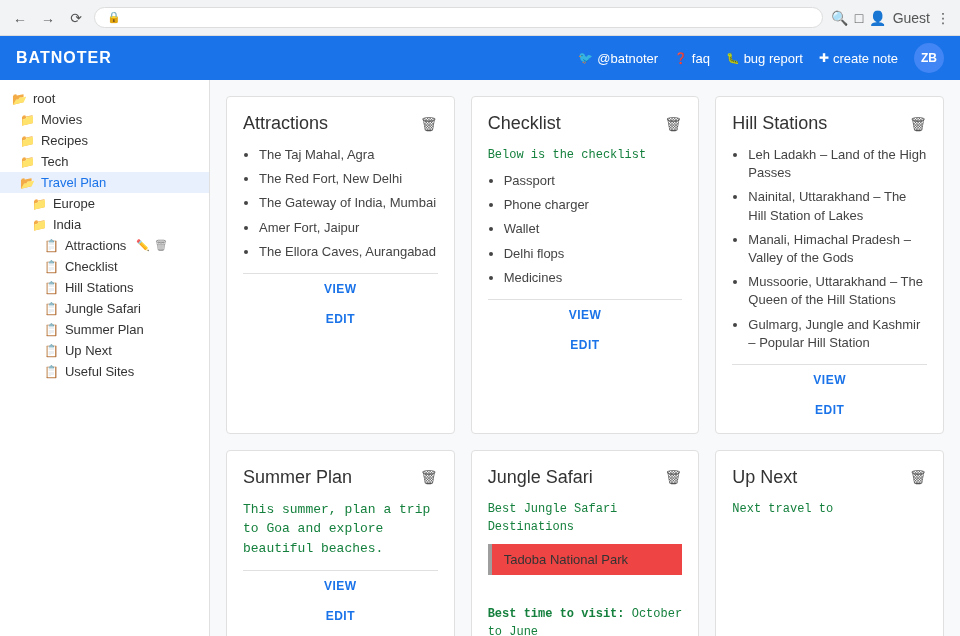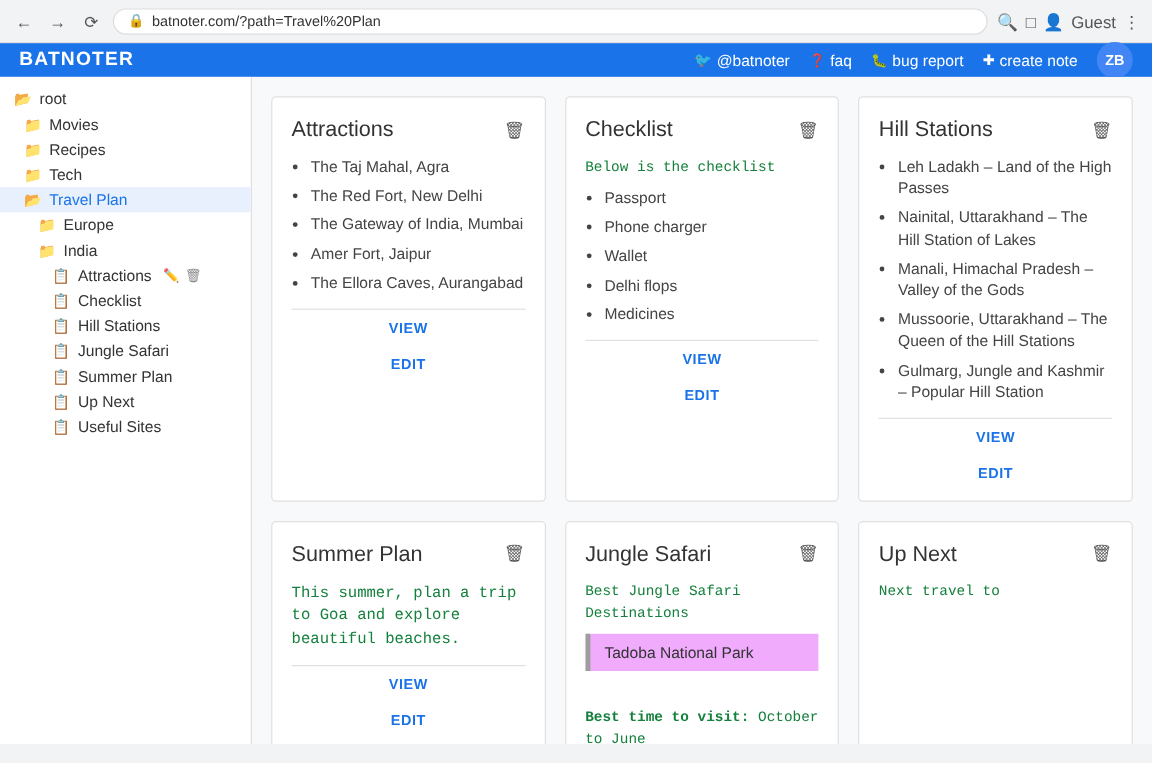--- a/index.html
+++ b/index.html
@@ -29,21 +29,21 @@
     .browser-actions { display: flex; gap: 6px; align-items: center; }
     .browser-actions span { font-size: 14px; color: #555; cursor: pointer; }
 
     
     .app-header {
       background: #1a73e8;
       color: white;
       display: flex;
       align-items: center;
       padding: 0 16px;
-      height: 28px;
+      height: 44px;
     }
     .app-logo { font-weight: bold; font-size: 16px; letter-spacing: 1px; flex: 1; }
     .header-nav { display: flex; align-items: center; gap: 16px; font-size: 13px; }
     .header-nav a { color: white; text-decoration: none; display: flex; align-items: center; gap: 4px; text-align: center; }
     .header-nav .twitter-link::before { content: "🐦"; font-size: 12px; }
     .header-nav .faq-link::before { content: "❓"; font-size: 11px; }
     .header-nav .bug-link::before { content: "🐛"; font-size: 11px; }
     .header-nav .create-link::before { content: "✚"; font-size: 12px; }
     .user-avatar {
       width: 30px; height: 30px; background: #4285f4; border-radius: 50%;
@@ -103,21 +103,21 @@
       flex-direction: column;
     }
     .card-action-btn {
       color: #1a73e8; font-weight: bold; font-size: 12px; cursor: pointer;
       background: none; border: none; padding: 0; letter-spacing: 0.5px;
     }
 
     
     .safari-desc { font-size: 12px; color: #555; margin-bottom: 8px; }
     .safari-item {
-      background: #f0abfc; border-left: 4px solid #9e9e9e;
+      background: #ef4444; border-left: 4px solid #9e9e9e;
       padding: 8px 12px; margin-bottom: 8px; font-size: 13px; color: #333;
     }
     .safari-best { font-size: 12px; color: #444; margin-top: 30px; }
     .safari-best strong { font-weight: bold; }
 
     
     .checklist-intro { font-size: 12px; color: #555; margin-bottom: 8px; }
 
     
     .up-next-text { font-size: 12px; color: #555; }
@@ -128,21 +128,20 @@
   </style>
 </head>
 <body>
 
 <div class="browser-chrome">
   <button class="browser-nav-btn">←</button>
   <button class="browser-nav-btn">→</button>
   <button class="browser-nav-btn">⟳</button>
   <div class="address-bar">
     <span class="lock-icon">🔒</span>
-    <span class="address-text">batnoter.com/?path=Travel%20Plan</span>
   </div>
   <div class="browser-actions">
     <span>🔍</span>
     <span>□</span>
     <span>👤</span>
     <span>Guest</span>
     <span>⋮</span>
   </div>
 </div>
 

